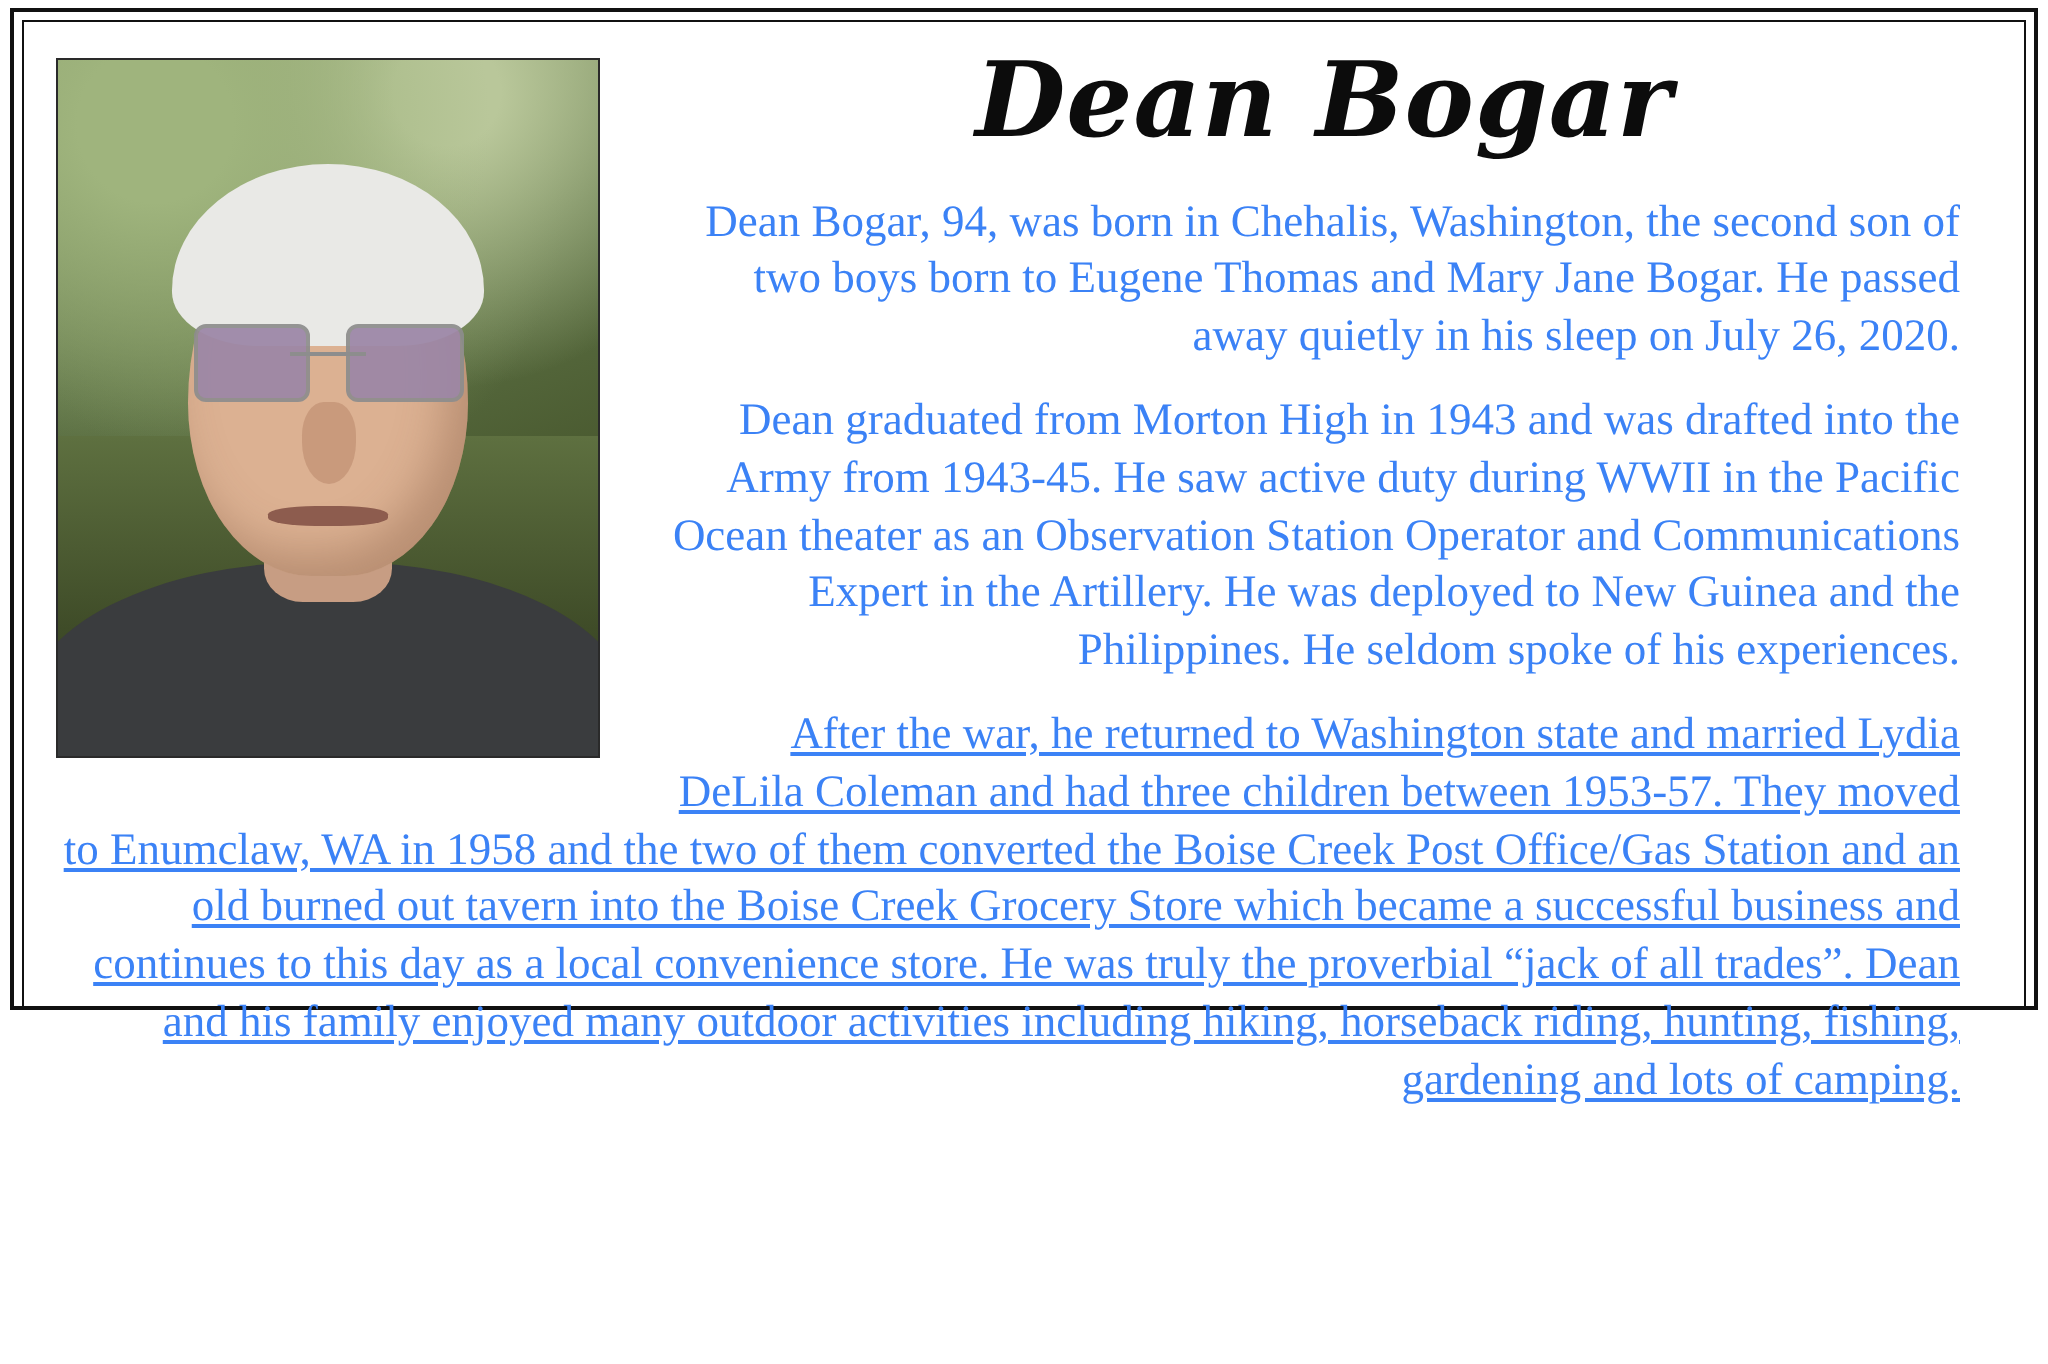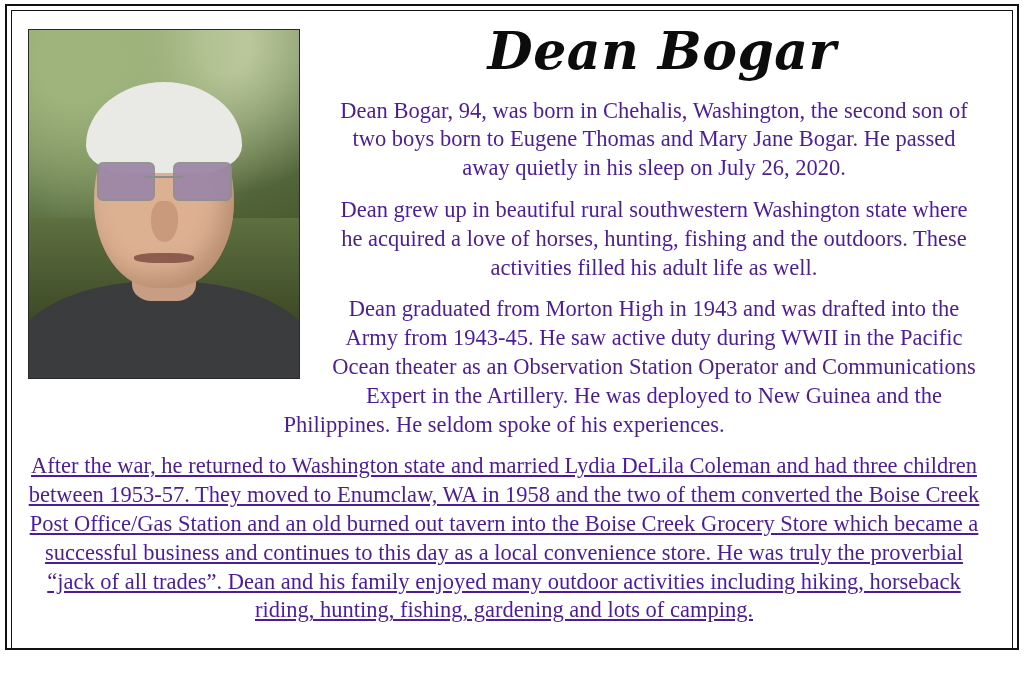--- a/index.html
+++ b/index.html
@@ -9,21 +9,21 @@
   }
   body {
     width: 1024px;
     height: 682px;
     overflow: hidden;
     font-family: "Liberation Serif", serif;
   }
   .obit-page {
     position: relative;
     width: 1024px;
-    height: 650px;
+    height: 505px;
     background: #ffffff;
     box-sizing: border-box;
   }
   
   .border-outer {
     position: absolute;
     left: 5px;
     top: 4px;
     right: 5px;
     bottom: 0px;
@@ -168,22 +168,22 @@
     font-size: 52px;
     line-height: 1.05;
     letter-spacing: 0.5px;
     color: #0c0c0c;
   }
   .body-text p {
     margin: 0 16px 13px 0;
     font-family: "Liberation Serif", serif;
     font-size: 22.5px;
     line-height: 1.28;
-    color: #4c1d95;
-    text-align: center;
+    color: #3b82f6;
+    text-align: right;
   }
   .body-text p:last-child {
     margin-bottom: 0;
     text-decoration: underline;
   }
   .clearfix::after {
     content: "";
     display: block;
     clear: both;
   }
@@ -211,19 +211,18 @@
       </div>
       <div class="ph-bridge"></div>
       <div class="ph-nose"></div>
       <div class="ph-mouth"></div>
     </div>
 
     <h1 class="headline">Dean Bogar</h1>
 
     <div class="body-text">
       <p>Dean Bogar, 94, was born in Chehalis, Washington, the second son of two boys born to Eugene Thomas and Mary Jane Bogar. He passed away quietly in his sleep on July 26, 2020.</p>
-      <p>Dean grew up in beautiful rural southwestern Washington state where he acquired a love of horses, hunting, fishing and the outdoors. These activities filled his adult life as well.</p>
       <p>Dean graduated from Morton High in 1943 and was drafted into the Army from 1943-45. He saw active duty during WWII in the Pacific Ocean theater as an Observation Station Operator and Communications Expert in the Artillery. He was deployed to New Guinea and the Philippines. He seldom spoke of his experiences.</p>
       <p>After the war, he returned to Washington state and married Lydia DeLila Coleman and had three children between 1953-57. They moved to Enumclaw, WA in 1958 and the two of them converted the Boise Creek Post Office/Gas Station and an old burned out tavern into the Boise Creek Grocery Store which became a successful business and continues to this day as a local convenience store. He was truly the proverbial “jack of all trades”. Dean and his family enjoyed many outdoor activities including hiking, horseback riding, hunting, fishing, gardening and lots of camping.</p>
     </div>
 
   </div>
 </div>
 
 </body></html>

